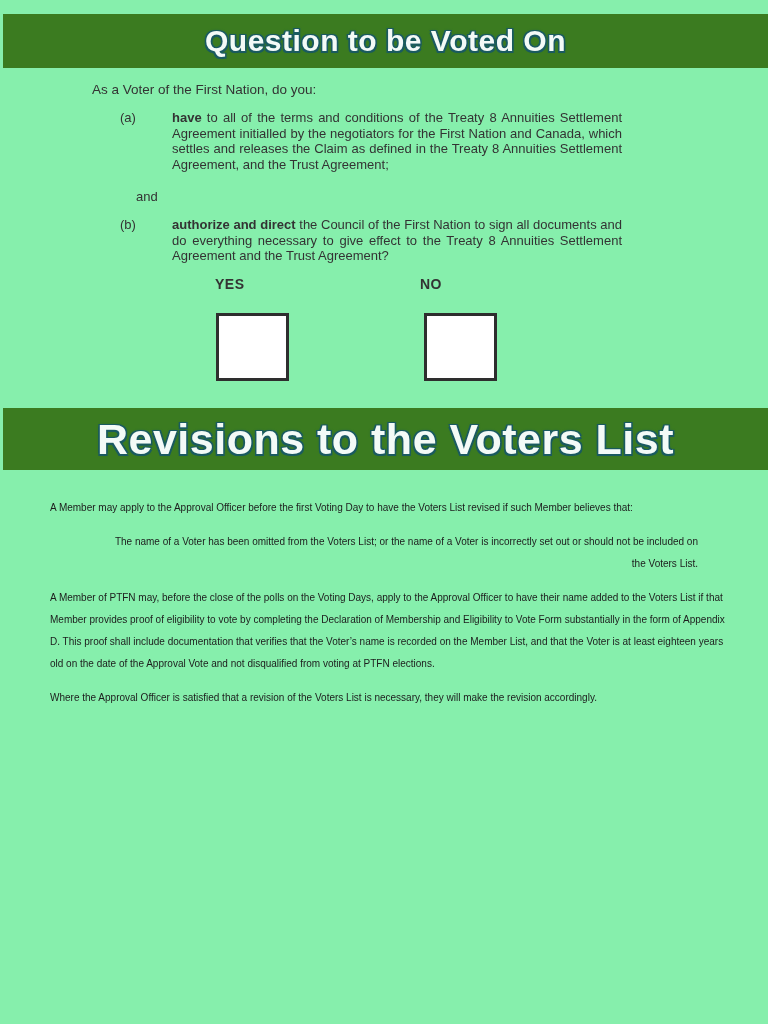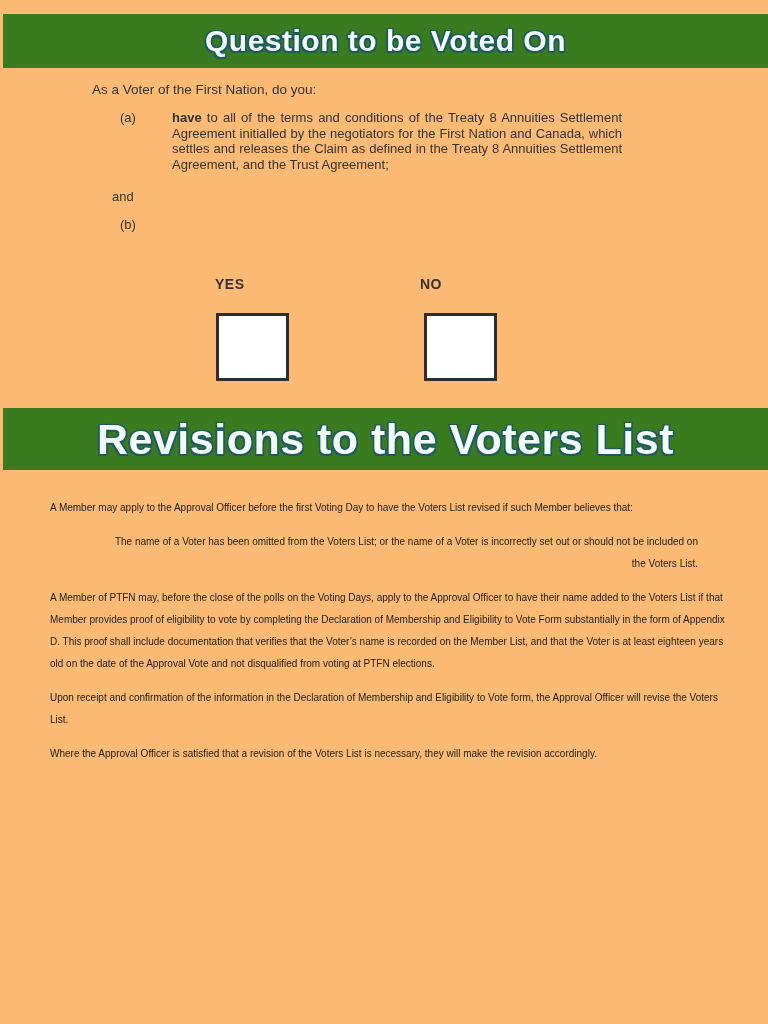--- a/index.html
+++ b/index.html
@@ -3,21 +3,21 @@
 <meta charset="utf-8">
 <style>
   * { margin: 0; padding: 0; box-sizing: border-box; }
   html, body { width: 768px; }
   body { font-family: "Liberation Sans", sans-serif; background: #ffffff; }
 
   .sheet {
     position: relative;
     width: 768px;
     height: 1024px;
-    background: #fdba74;
+    background: #86efac;
     overflow: hidden;
   }
 
   
   .banner {
     position: absolute;
     left: 3px;
     right: 0;
     background: #3b7b20;
     display: flex;
@@ -55,21 +55,21 @@
     display: flex;
     font-size: 13px;
     line-height: 15.5px;
   }
   .ballot-item .item-label { width: 52px; flex: 0 0 52px; }
   .ballot-item .item-text  { flex: 1; text-align: justify; }
   #ballot-item-a { top: 110px; }
   #ballot-item-b { top: 217px; }
   .ballot-connector {
     position: absolute;
-    left: 112px; top: 189px;
+    left: 136px; top: 189px;
     font-size: 13px;
   }
   .vote-label {
     position: absolute;
     top: 276px;
     font-weight: bold;
     font-size: 14px;
     letter-spacing: 0.5px;
     text-align: right;
   }
@@ -113,34 +113,34 @@
 
     <div class="ballot-item" id="ballot-item-a">
       <span class="item-label">(a)</span>
       <span class="item-text"><b>have</b><span> to all of the terms and conditions of the Treaty 8 Annuities Settlement Agreement initialled by the negotiators for the First Nation and Canada, which settles and releases the Claim as defined in the Treaty 8 Annuities Settlement Agreement, and the Trust Agreement;</span></span>
     </div>
 
     <div class="ballot-connector">and</div>
 
     <div class="ballot-item" id="ballot-item-b">
       <span class="item-label">(b)</span>
+      <span class="item-text"><b>authorize and direct</b><span> the Council of the First Nation to sign all documents and do everything necessary to give effect to the Treaty 8 Annuities Settlement Agreement and the Trust Agreement?</span></span>
     </div>
 
     <div class="vote-label" id="yes-label">YES</div>
     <div class="vote-label" id="no-label">NO</div>
 
     <div class="vote-box" id="yes-checkbox"></div>
     <div class="vote-box" id="no-checkbox"></div>
   </div>
 
   <div class="banner" id="banner-revisions">
     <div class="banner-title">Revisions to the Voters List</div>
   </div>
 
   <div class="revisions-body">
     <p>A Member may apply to the Approval Officer before the first Voting Day to have the Voters List revised if such Member believes that:</p>
     <p class="indent">The name of a Voter has been omitted from the Voters List; or the name of a Voter is incorrectly set out or should not be included on the Voters List.</p>
     <p>A Member of PTFN may, before the close of the polls on the Voting Days, apply to the Approval Officer to have their name added to the Voters List if that Member provides proof of eligibility to vote by completing the Declaration of Membership and Eligibility to Vote Form substantially in the form of Appendix D. This proof shall include documentation that verifies that the Voter’s name is recorded on the Member List, and that the Voter is at least eighteen years old on the date of the Approval Vote and not disqualified from voting at PTFN elections.</p>
-    <p>Upon receipt and confirmation of the information in the Declaration of Membership and Eligibility to Vote form, the Approval Officer will revise the Voters List.</p>
     <p>Where the Approval Officer is satisfied that a revision of the Voters List is necessary, they will make the revision accordingly.</p>
   </div>
 
 </div>
 
 </body></html>

